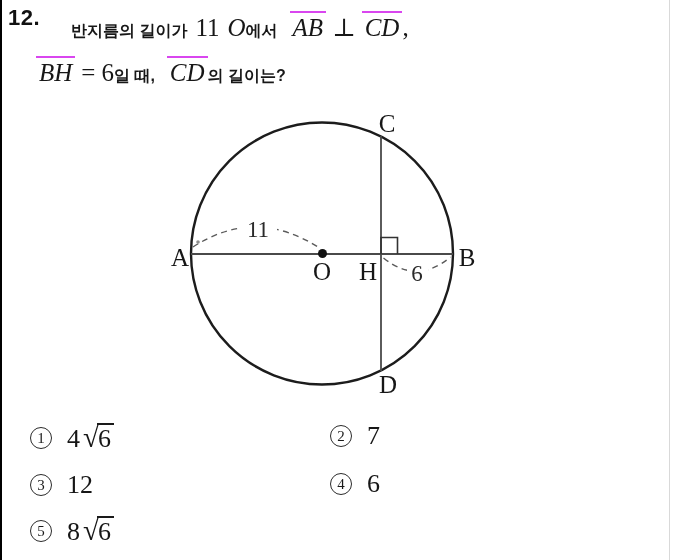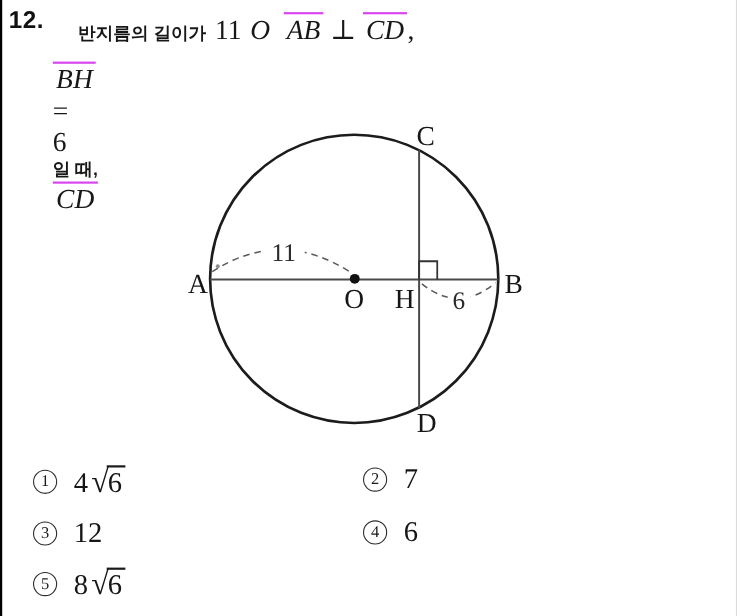--- a/index.html
+++ b/index.html
@@ -14,21 +14,21 @@
   .edge-left  { position: absolute; left: 0; top: 0; width: 2px; height: 560px; background: #000; }
   .edge-right { position: absolute; left: 669px; top: 0; width: 1px; height: 560px; background: #d9d9d9; }
 
   .problem-number {
     position: absolute; left: 8px; top: 5px;
     font-size: 22px; font-weight: 700; color: #111;
     letter-spacing: 0.5px;
   }
   .stmt { position: absolute; display: flex; align-items: baseline; white-space: pre; }
   .stmt-1 { left: 71px; top: 11px; }
-  .stmt-2 { left: 36px; top: 56px; flex-direction: column; }
+  .stmt-2 { left: 36px; top: 56px; }
   .ko   { font-family: "Liberation Sans", sans-serif; font-weight: 700; font-size: 16px; color: #171717; }
   .math { font-family: "Liberation Serif", "DejaVu Serif", serif; font-size: 25px; color: #171717; }
   .it   { font-style: italic; }
   .ov   { display: inline-block; border-top: 2px solid #d946ef; padding: 1px 3px 0 3px; line-height: 1.15; }
   .ml6  { margin-left: 6px; }  .ml8  { margin-left: 8px; } .ml12 { margin-left: 12px; }
 
   .diagram-svg { position: absolute; left: 0; top: 0; }
   .svg-label { font-family: "Liberation Serif", "DejaVu Serif", serif; font-size: 25px; fill: #161616; }
   .svg-num   { font-family: "Liberation Serif", "DejaVu Serif", serif; font-size: 23px; fill: #2a2a2a; }
 
@@ -62,32 +62,34 @@
 
 <div class="edge-left"></div>
 <div class="edge-right"></div>
 
 <div class="problem-number">12.</div>
 
 <div class="stmt stmt-1">
   <span class="ko">반지름의 길이가</span>
   <span class="math ml8">11</span>
   <span class="math it ml8">O</span>
+  <span class="ko">에서</span>
   <span class="math it ov ml12">AB</span>
   <span class="math ml6">⊥</span>
   <span class="math it ov ml6">CD</span>
   <span class="math">,</span>
 </div>
 
 <div class="stmt stmt-2">
   <span class="math it ov">BH</span>
   <span class="math ml6">=</span>
   <span class="math ml6">6</span>
   <span class="ko">일 때,</span>
   <span class="math it ov ml12">CD</span>
+  <span class="ko">의 길이는?</span>
 </div>
 
 <svg class="diagram-svg" width="673" height="560" viewBox="0 0 673 560" aria-hidden="true">
 
   <circle cx="322" cy="253.5" r="131" fill="none" stroke="#1c1c1c" stroke-width="2.4"></circle>
 
   <line x1="191" y1="254" x2="453" y2="254" stroke="#4a4a4a" stroke-width="1.8"></line>
 
   <line x1="381" y1="136" x2="381" y2="371" stroke="#4a4a4a" stroke-width="1.8"></line>
 

